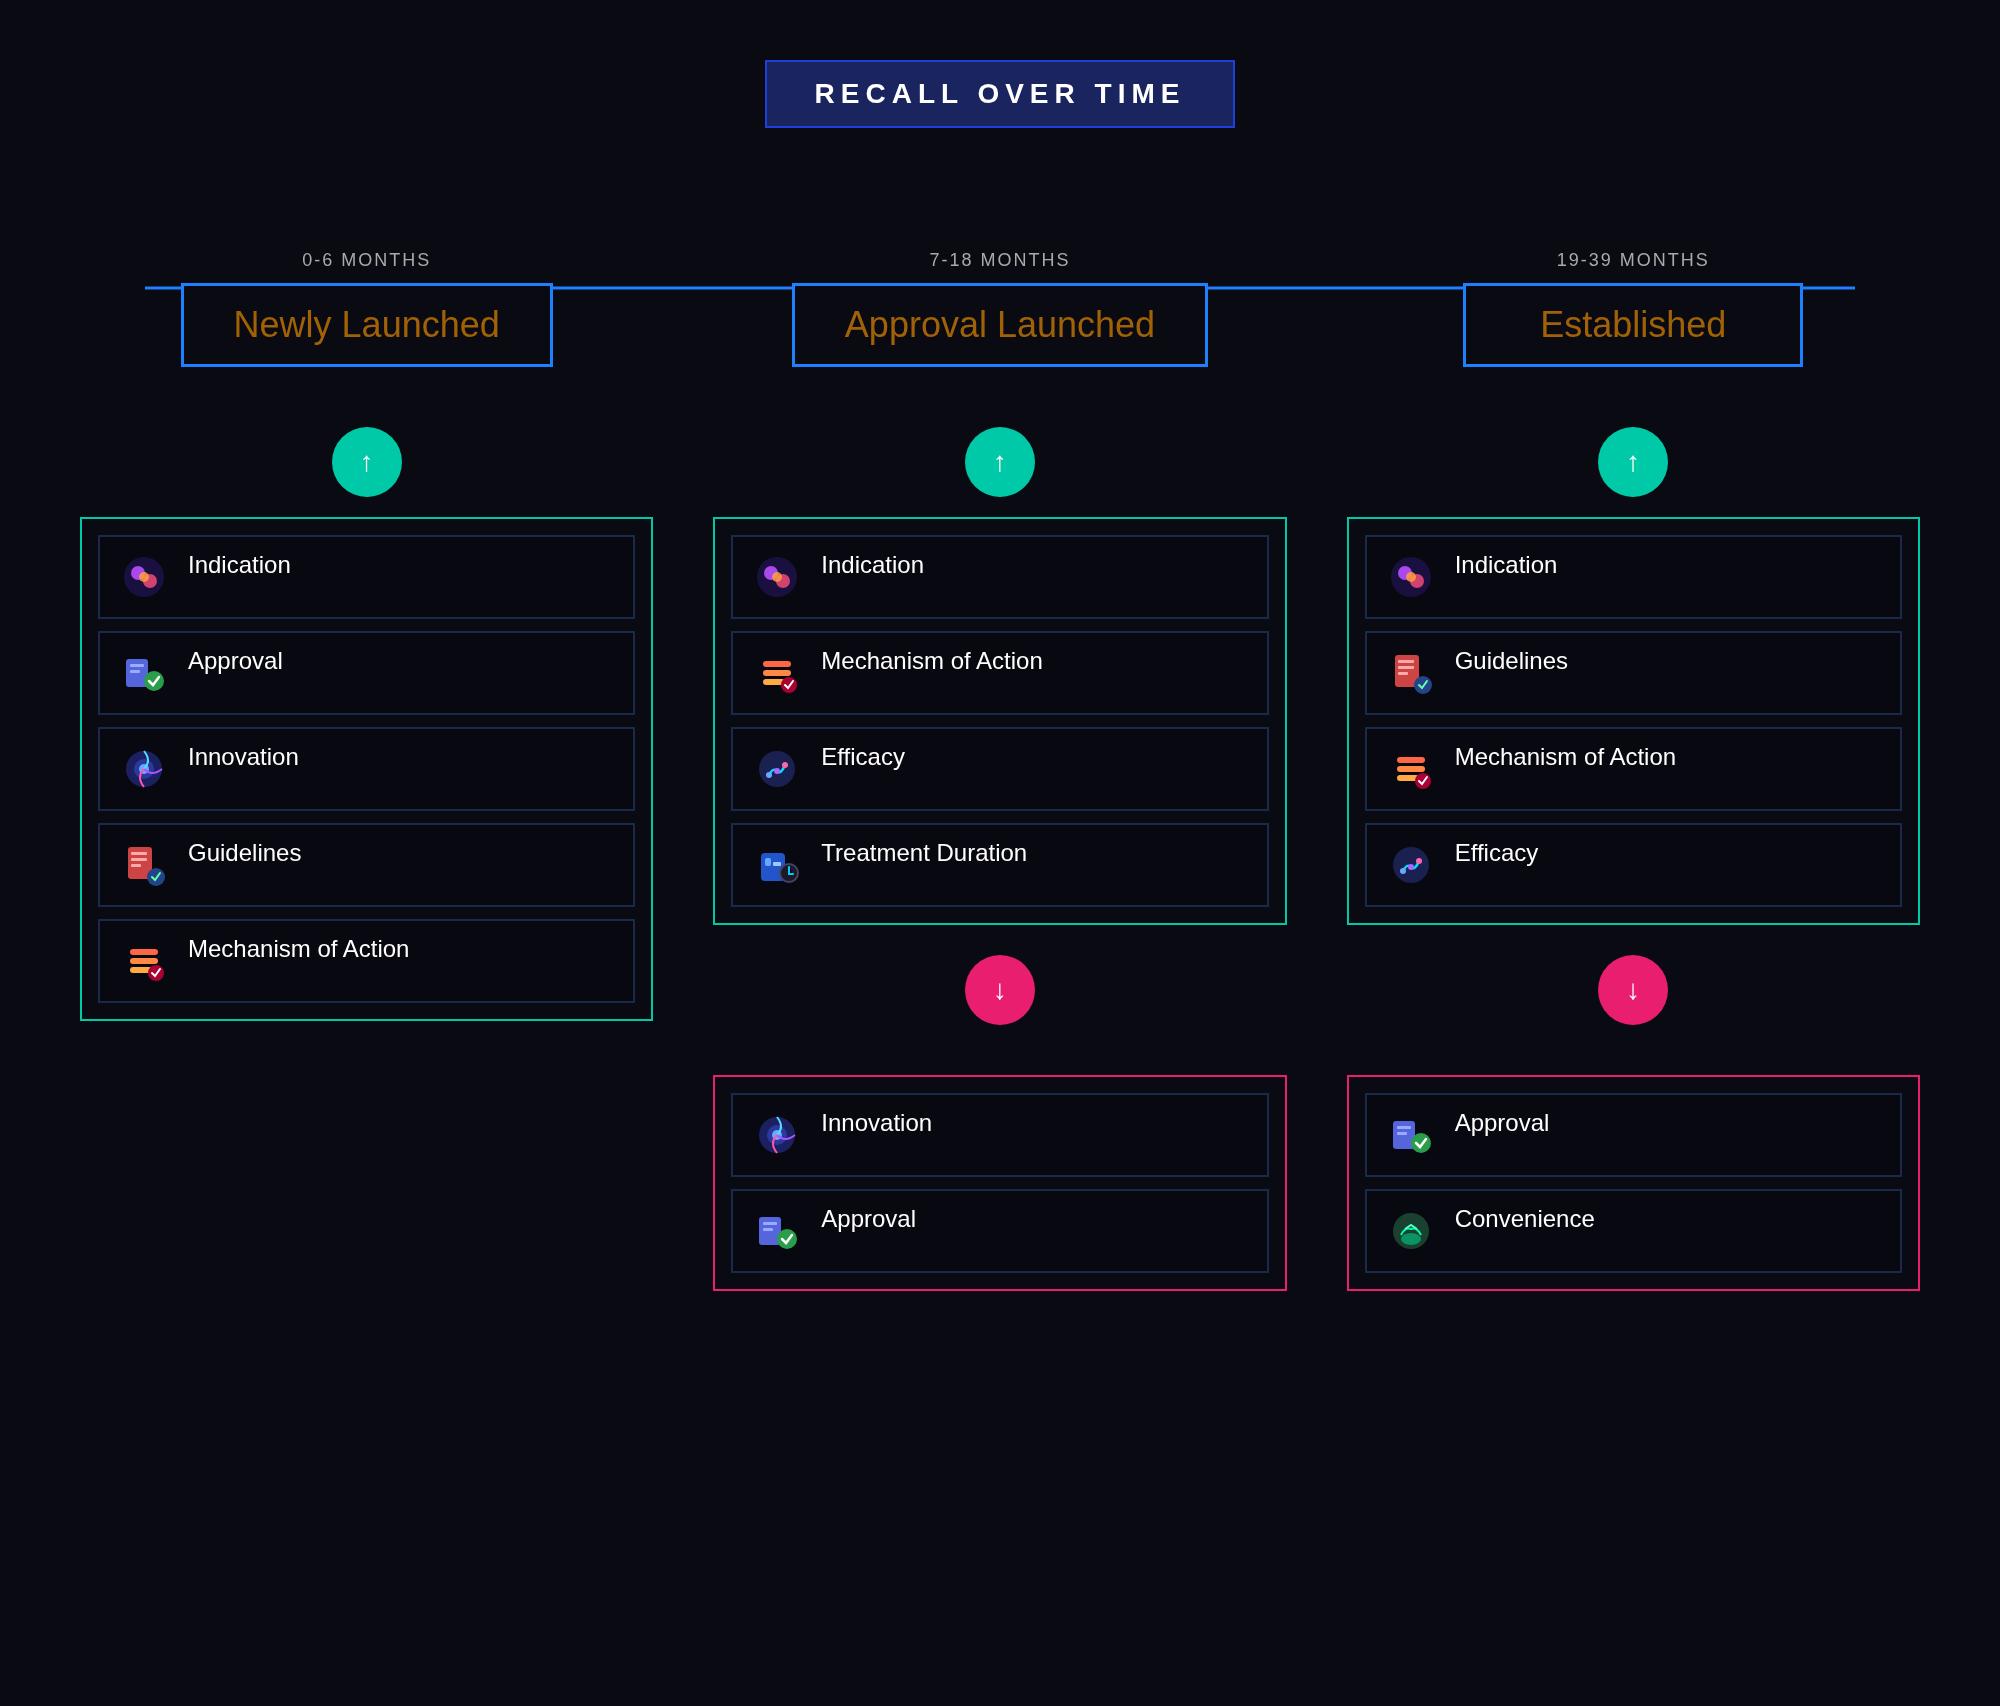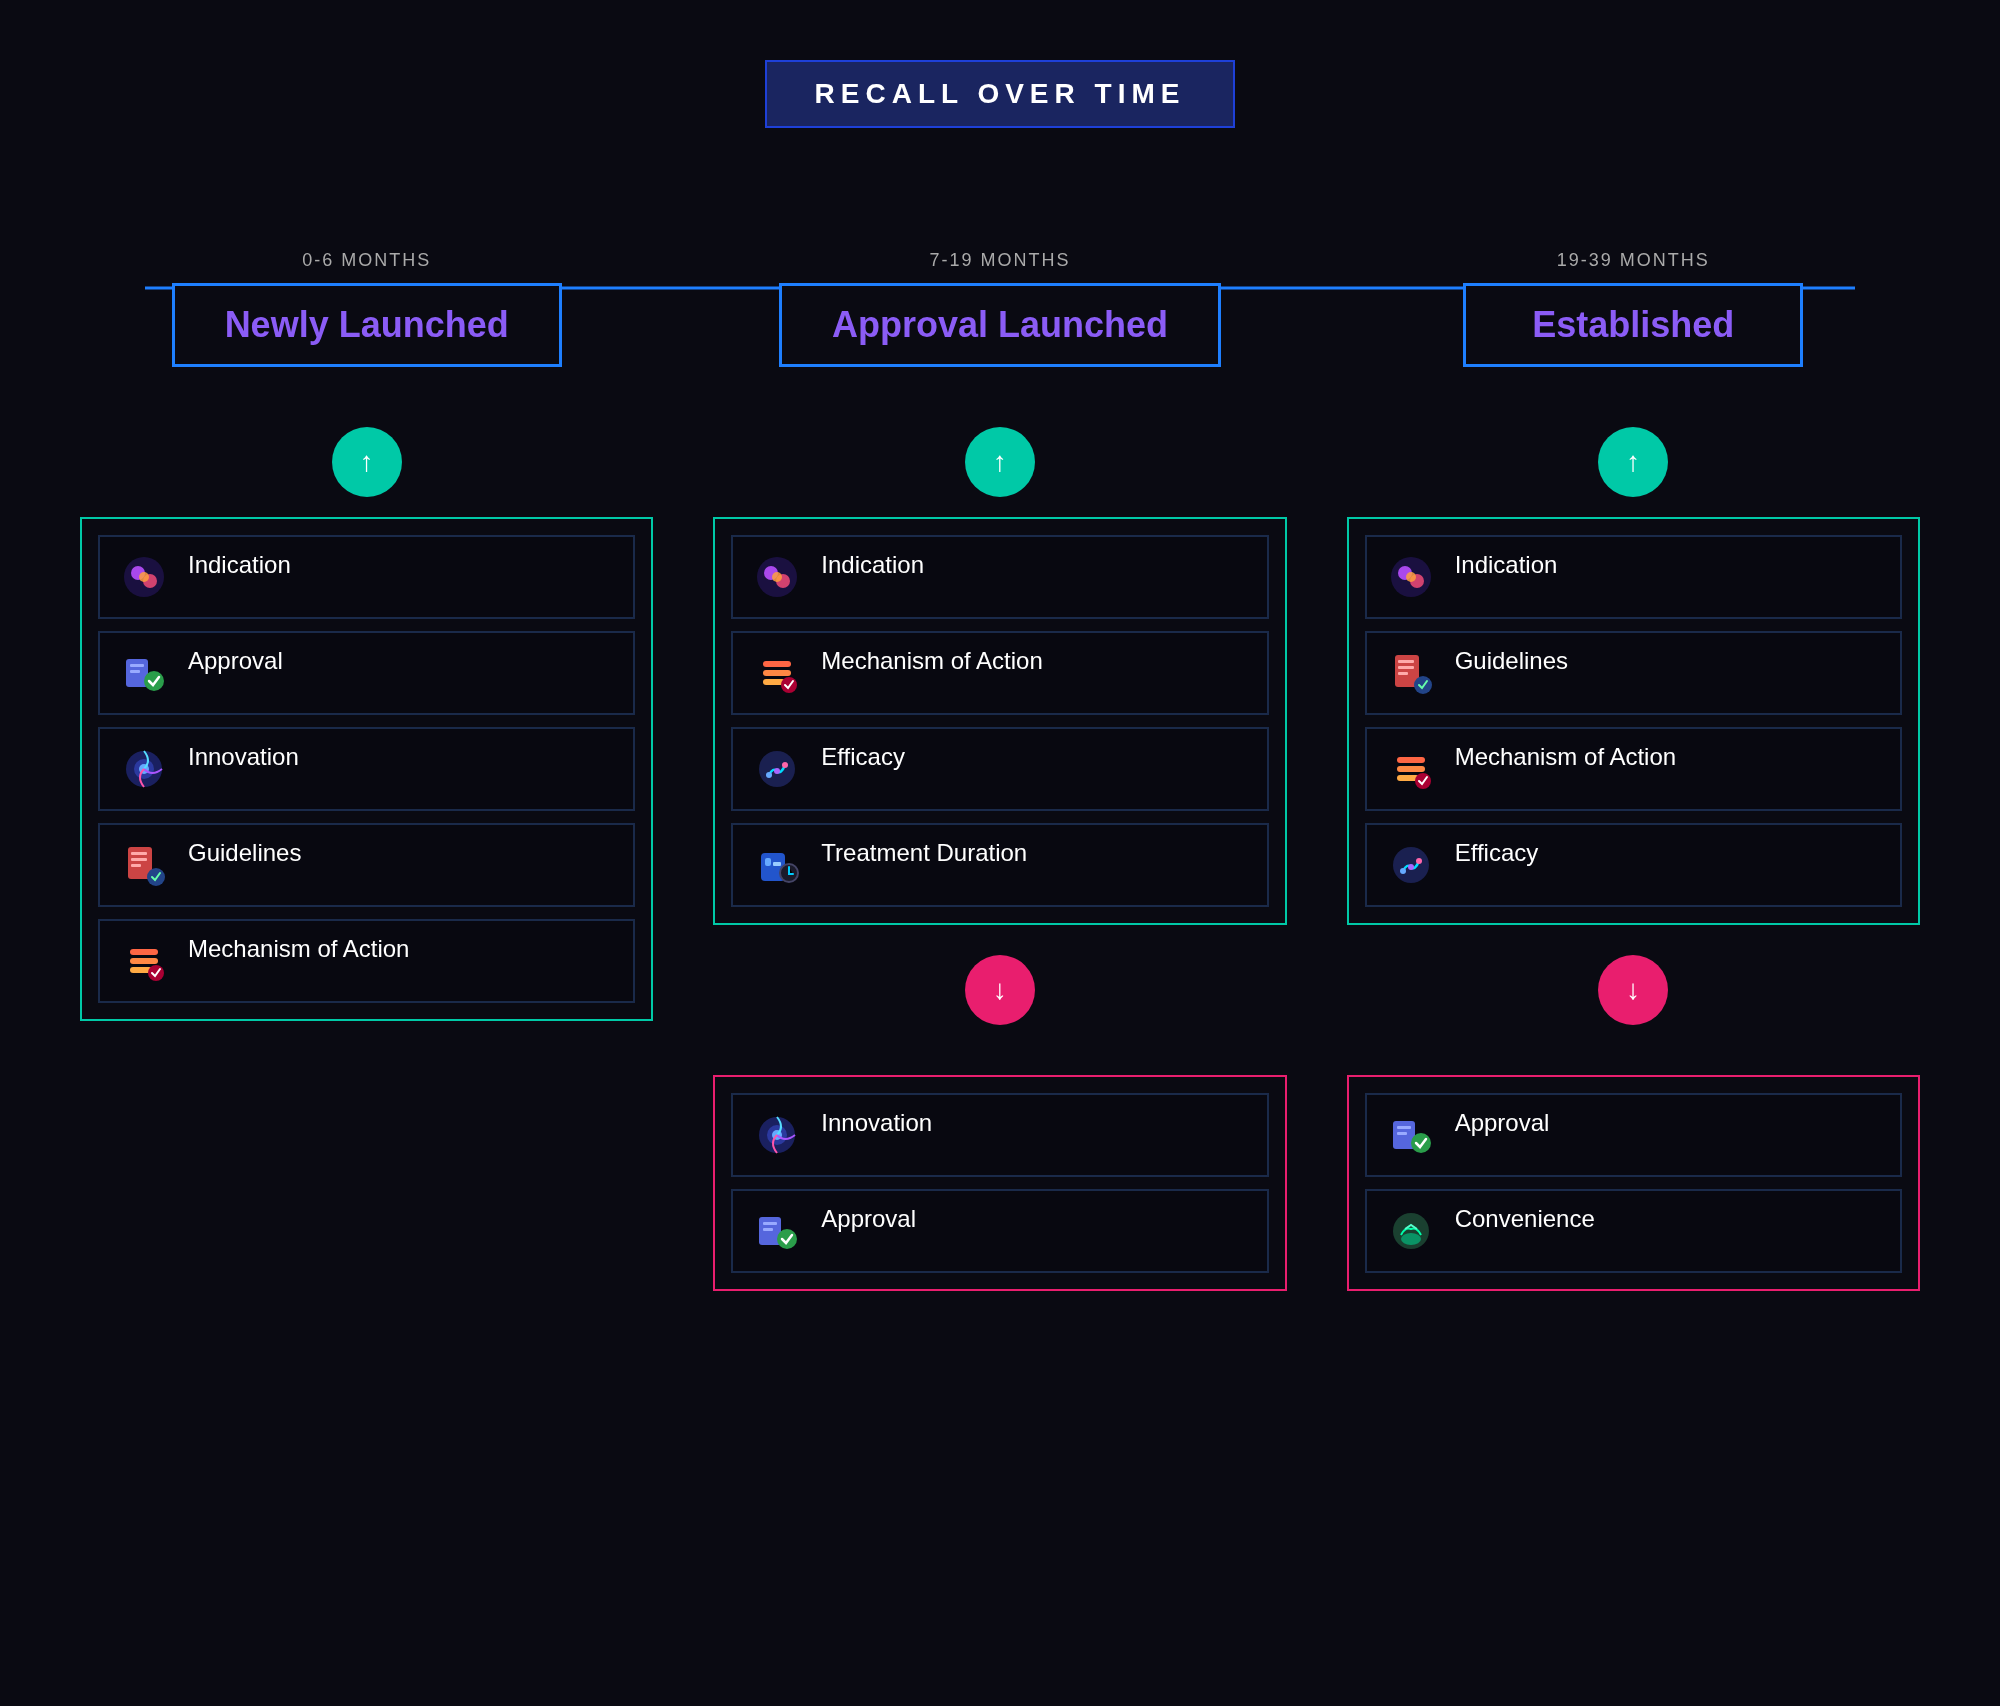--- a/index.html
+++ b/index.html
@@ -76,23 +76,23 @@
     }
 
     .phase-box {
       border: 3px solid #1e7fff;
       padding: 18px 50px;
       background: #0a0a12;
       min-width: 340px;
       text-align: center;
     }
     .phase-box span {
-      color: #8b5cf6;
+      color: #a16207;
       font-size: 36px;
-      font-weight: 700;
+      font-weight: 400;
     }
 
     
     .columns-row {
       display: flex;
       width: 100%;
       gap: 0;
       align-items: flex-start;
     }
 
@@ -192,21 +192,21 @@
     <div class="timeline-line"></div>
 
     <div class="column-header-wrap">
       <span class="months-label">0-6 MONTHS</span>
       <div class="phase-box">
         <span>Newly Launched</span>
       </div>
     </div>
 
     <div class="column-header-wrap">
-      <span class="months-label">7-19 MONTHS</span>
+      <span class="months-label">7-18 MONTHS</span>
       <div class="phase-box">
         <span>Approval Launched</span>
       </div>
     </div>
 
     <div class="column-header-wrap">
       <span class="months-label">19-39 MONTHS</span>
       <div class="phase-box">
         <span>Established</span>
       </div>

